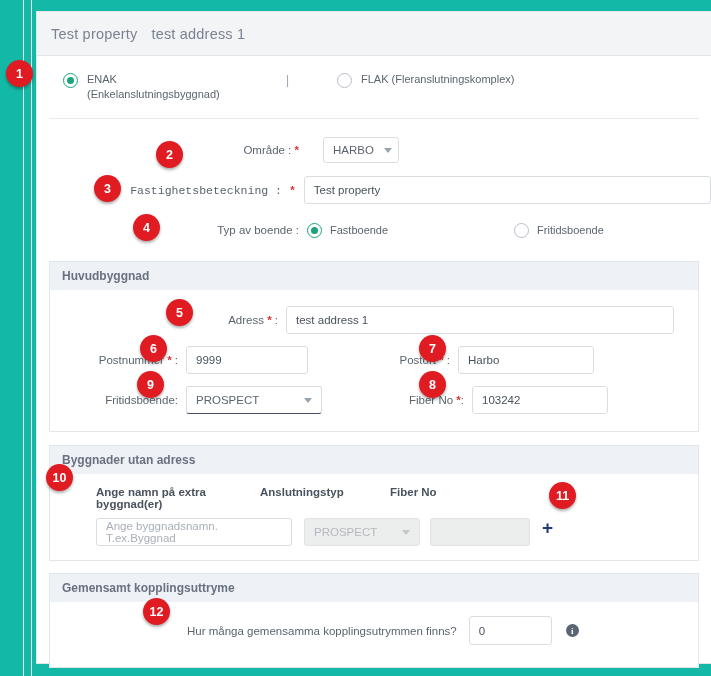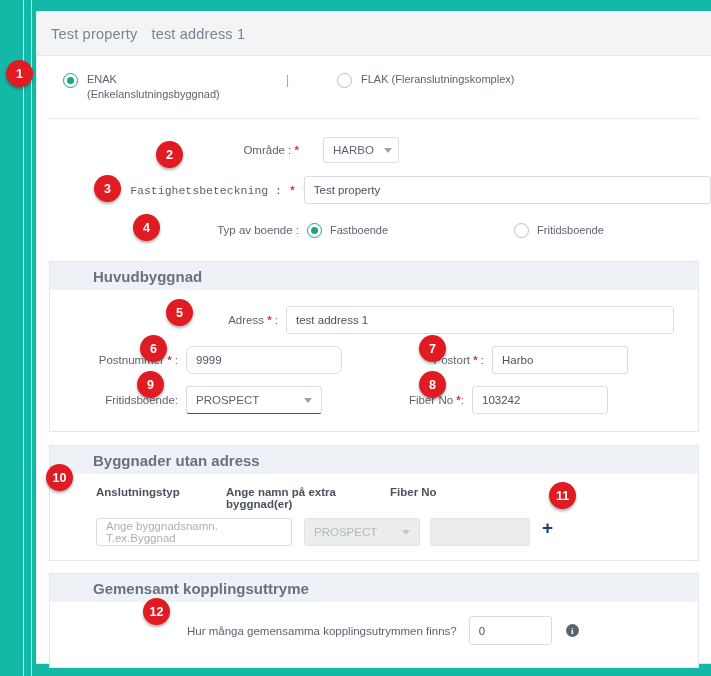--- a/index.html
+++ b/index.html
@@ -178,24 +178,23 @@
     background: #eef2f7;
     border: 1px solid #e3e6ea;
     border-bottom: none;
     height: 29px;
     display: flex;
     align-items: center;
     padding-left: 12px;
     box-sizing: border-box;
   }
   .panel-head span {
-    font-size: 15px;
+    font-size: 12px;
     font-weight: bold;
     color: #69717f;
-    margin-left: 31px;
   }
   .panel-body {
     border: 1px solid #e3e6ea;
     border-top: none;
     background: #fff;
     box-sizing: border-box;
   }
 
   
   .badge {
@@ -324,21 +323,21 @@
           <div class="inp" style="width:388px; margin-left:8px; height:28px;">
             <span>test address 1</span>
           </div>
         </div>
 
         <div class="frow" style="margin-top:6px;">
           <div class="flabel" style="width:128px;">
             <span>Postnummer</span>
             <span class="req">*</span> :
           </div>
-          <div class="inp" style="width:156px; margin-left:8px; height:28px;border-radius:7px;">
+          <div class="inp" style="width:122px; margin-left:8px; height:28px;">
             <span>9999</span>
           </div>
           <div class="flabel" style="width:108px; margin-left:34px;">
             <span>Postort</span>
             <span class="req">*</span> :
           </div>
           <div class="inp" style="width:136px; margin-left:8px; height:28px;">
             <span>Harbo</span>
           </div>
         </div>
@@ -359,22 +358,22 @@
         </div>
       </div>
     </div>
 
     <div class="panel" style="margin-top:13px;">
       <div class="panel-head">
         <span>Byggnader utan adress</span>
       </div>
       <div class="panel-body" style="padding:12px 0 14px 46px;">
         <div class="xb-heads">
+          <div style="width:164px;">Ange namn på extra byggnad(er)</div>
           <div style="width:130px;">Anslutningstyp</div>
-          <div style="width:164px;">Ange namn på extra byggnad(er)</div>
           <div style="width:110px;">Fiber No</div>
         </div>
         <div style="display:flex; align-items:flex-start; margin-top:8px;">
           <div class="inp ph" style="width:196px; height:28px;" title="Ange byggnadsnamn. T.ex.Byggnad">
             <span>Ange byggnadsnamn. T.ex.Byggnad</span>
           </div>
           <div class="sel disabled" style="width:116px; height:28px; margin-left:12px;">
             <span>PROSPECT</span>
             <span class="caret"></span>
           </div>

